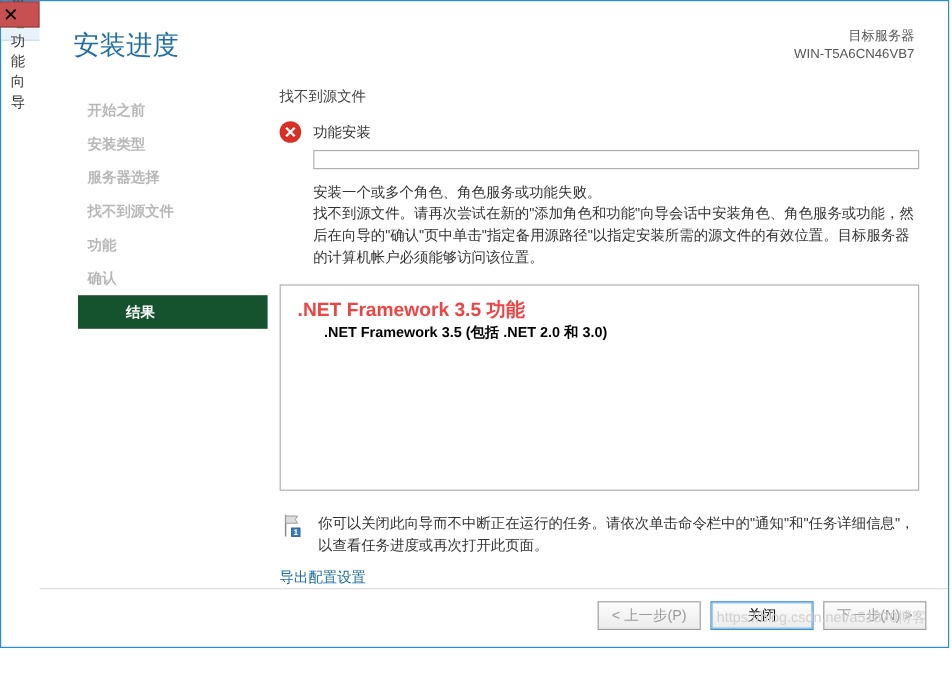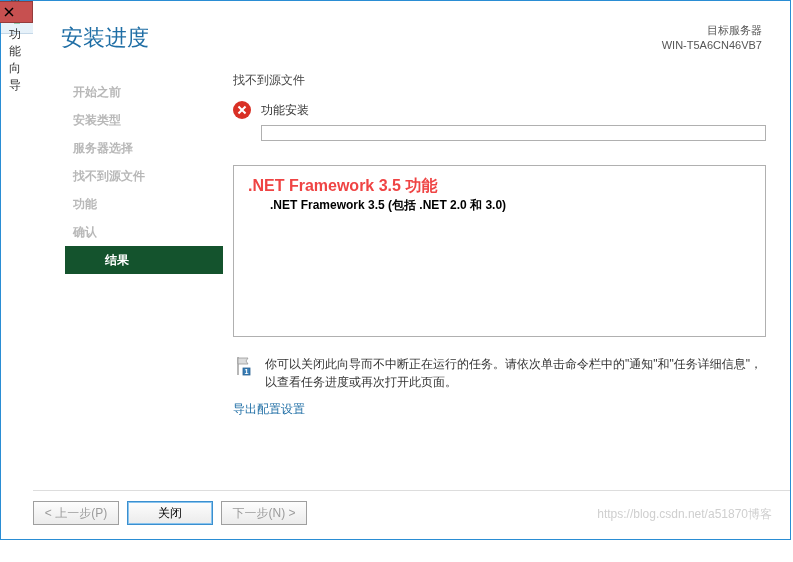--- a/index.html
+++ b/index.html
@@ -197,20 +197,21 @@
   }
   .link {
     color: #1f6ea5;
     margin-top: 10px;
     cursor: pointer;
   }
   .footer {
     border-top: 1px solid #ddd;
     padding: 10px 18px 14px 0;
     display: flex;
+    justify-content: flex-end;
     gap: 8px;
   }
   .btn {
     min-width: 86px;
     height: 24px;
     border: 1px solid #9f9f9f;
     background: linear-gradient(to bottom, #fdfdfd, #ebebeb);
     font-size: 12px;
     font-family: inherit;
     padding: 0 10px;
@@ -290,20 +291,24 @@
       <div class="main">
         <div class="section-label">找不到源文件</div>
 
         <div class="status-row">
           <span class="error-icon"></span>
           <span class="status-text">功能安装</span>
         </div>
 
         <div class="progress-bar"></div>
 
+        <div class="err-msg">
+          <div>安装一个或多个角色、角色服务或功能失败。</div>
+          <div>找不到源文件。请再次尝试在新的"添加角色和功能"向导会话中安装角色、角色服务或功能，然后在向导的"确认"页中单击"指定备用源路径"以指定安装所需的源文件的有效位置。目标服务器的计算机帐户必须能够访问该位置。</div>
+        </div>
 
         <div class="feature-box">
           <div class="feature-root">.NET Framework 3.5 功能</div>
           <div class="feature-child">.NET Framework 3.5 (包括 .NET 2.0 和 3.0)</div>
         </div>
 
         <div class="info-row">
           <span class="flag-icon">
             <svg width="22" height="22" viewBox="0 0 22 22">
               <path d="M5 2 L5 20" stroke="#888" stroke-width="1.2"></path>

